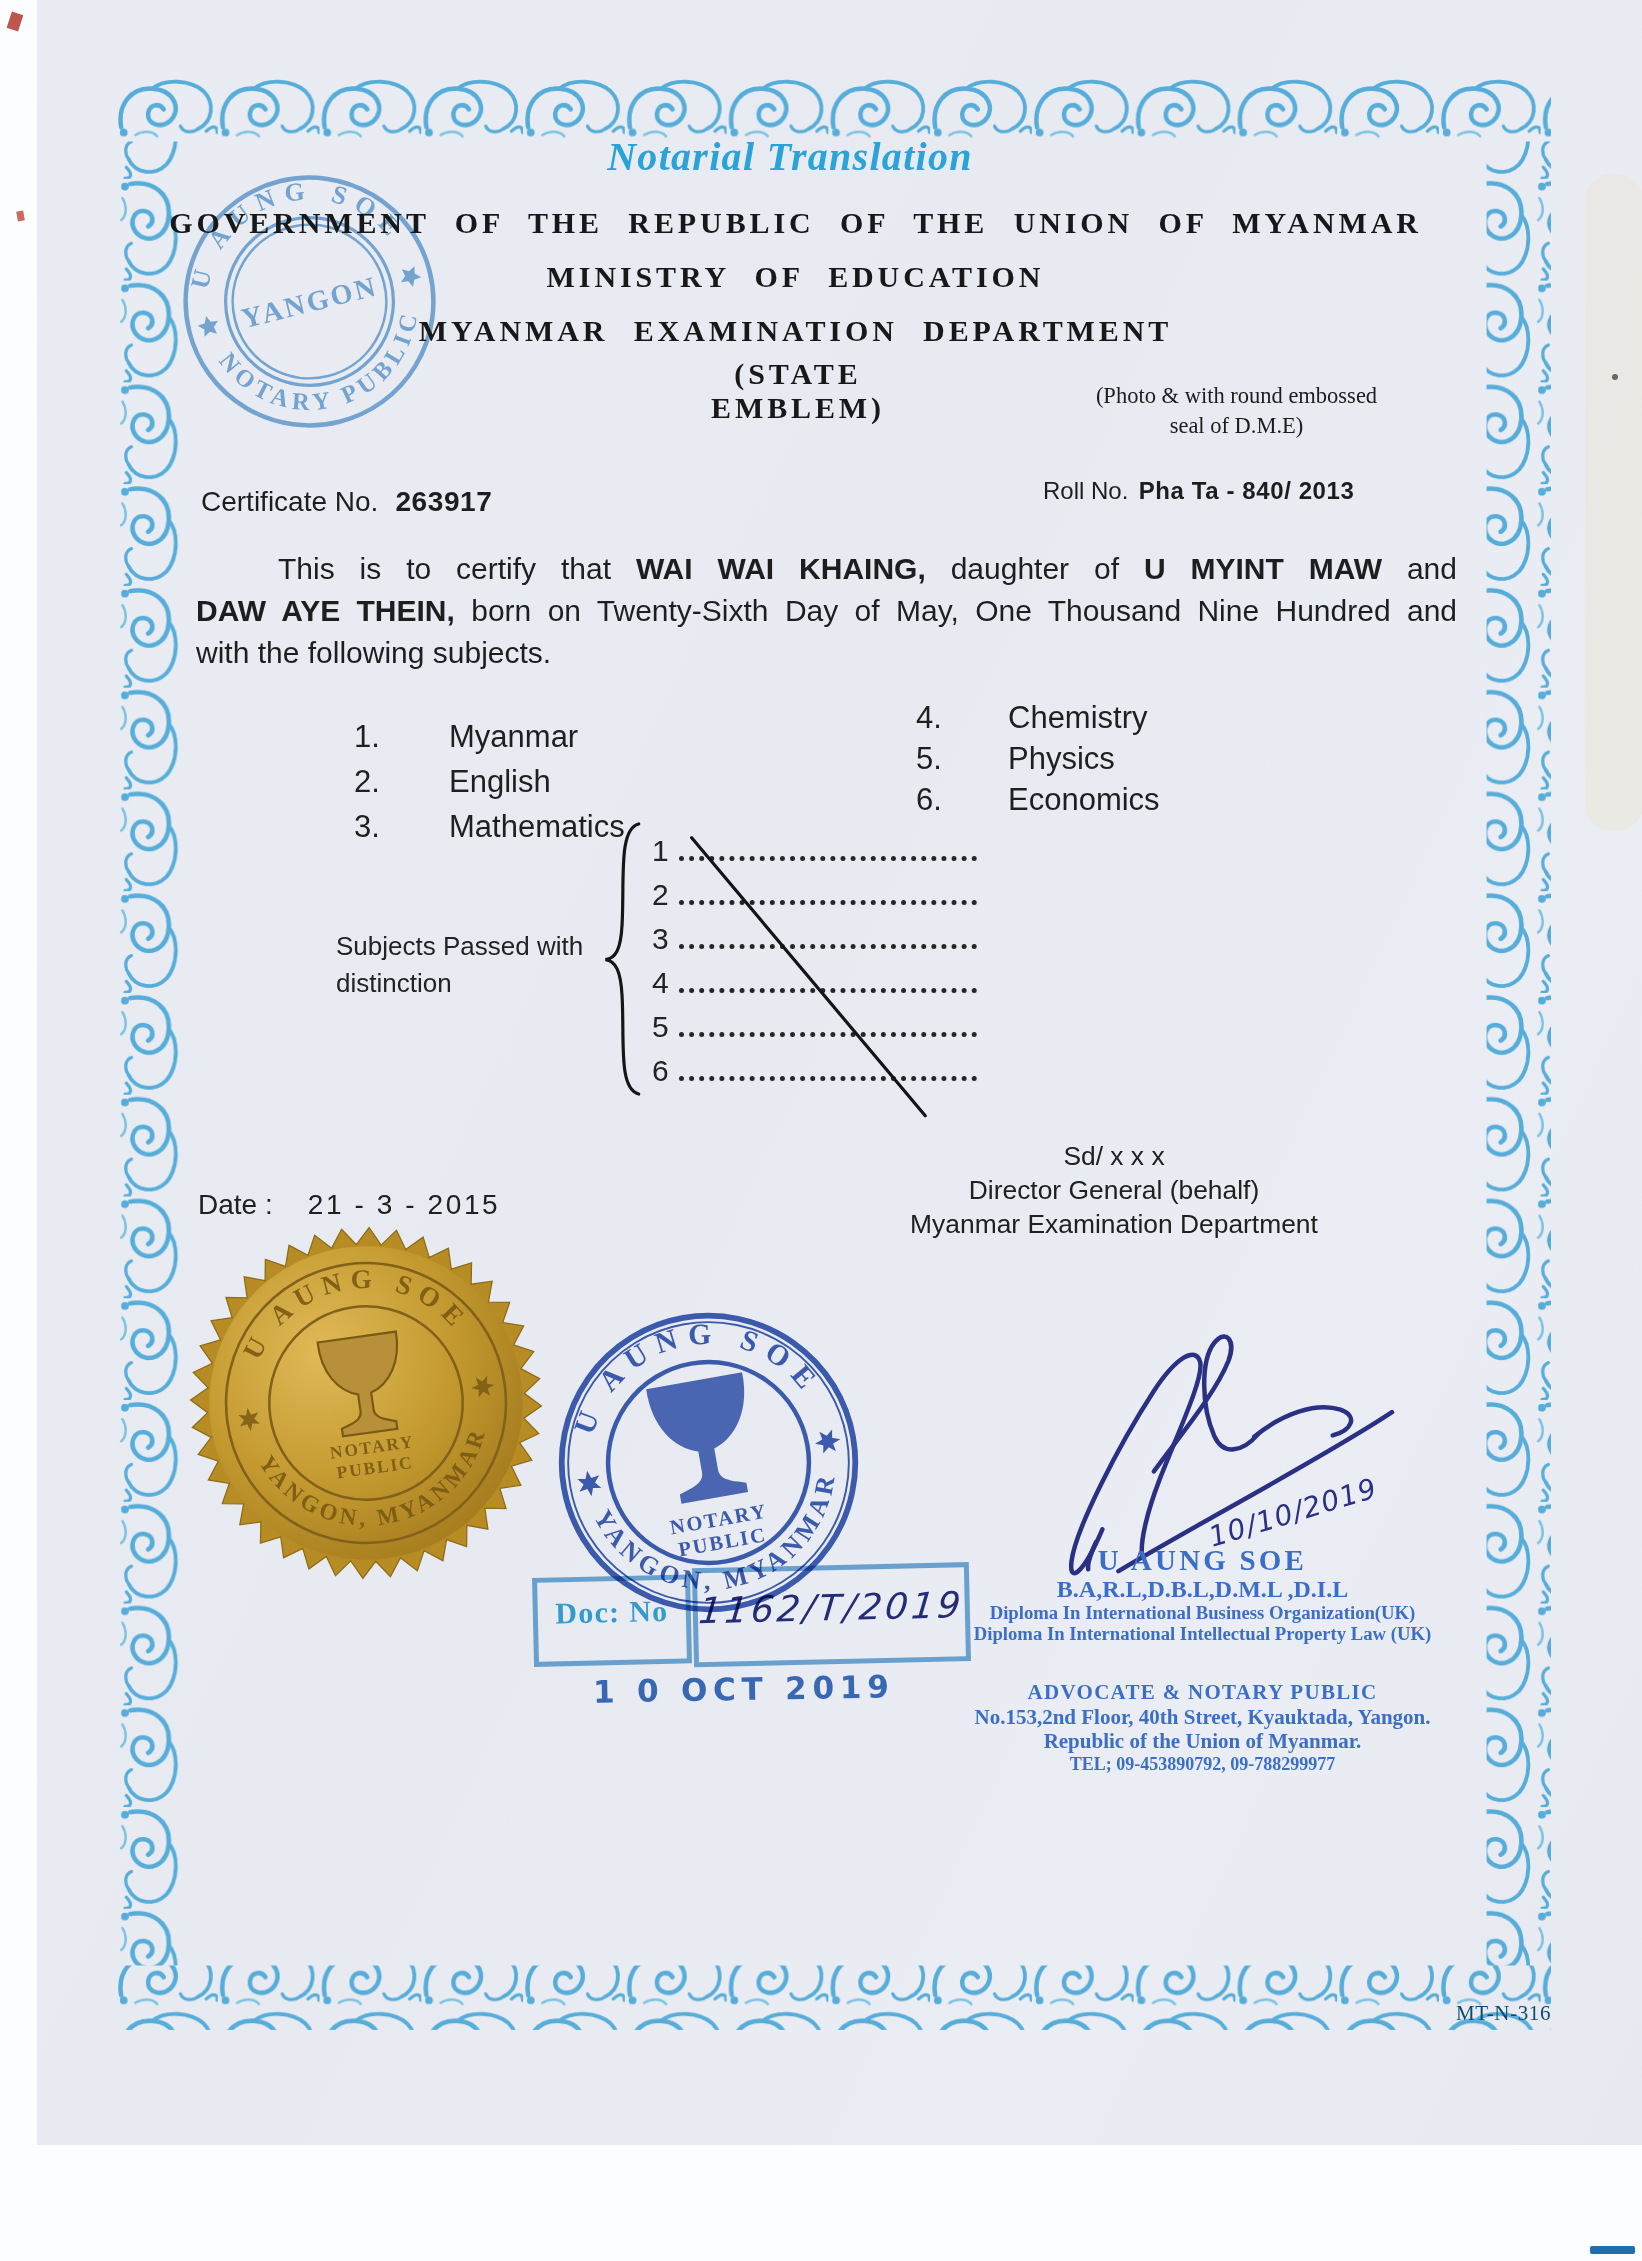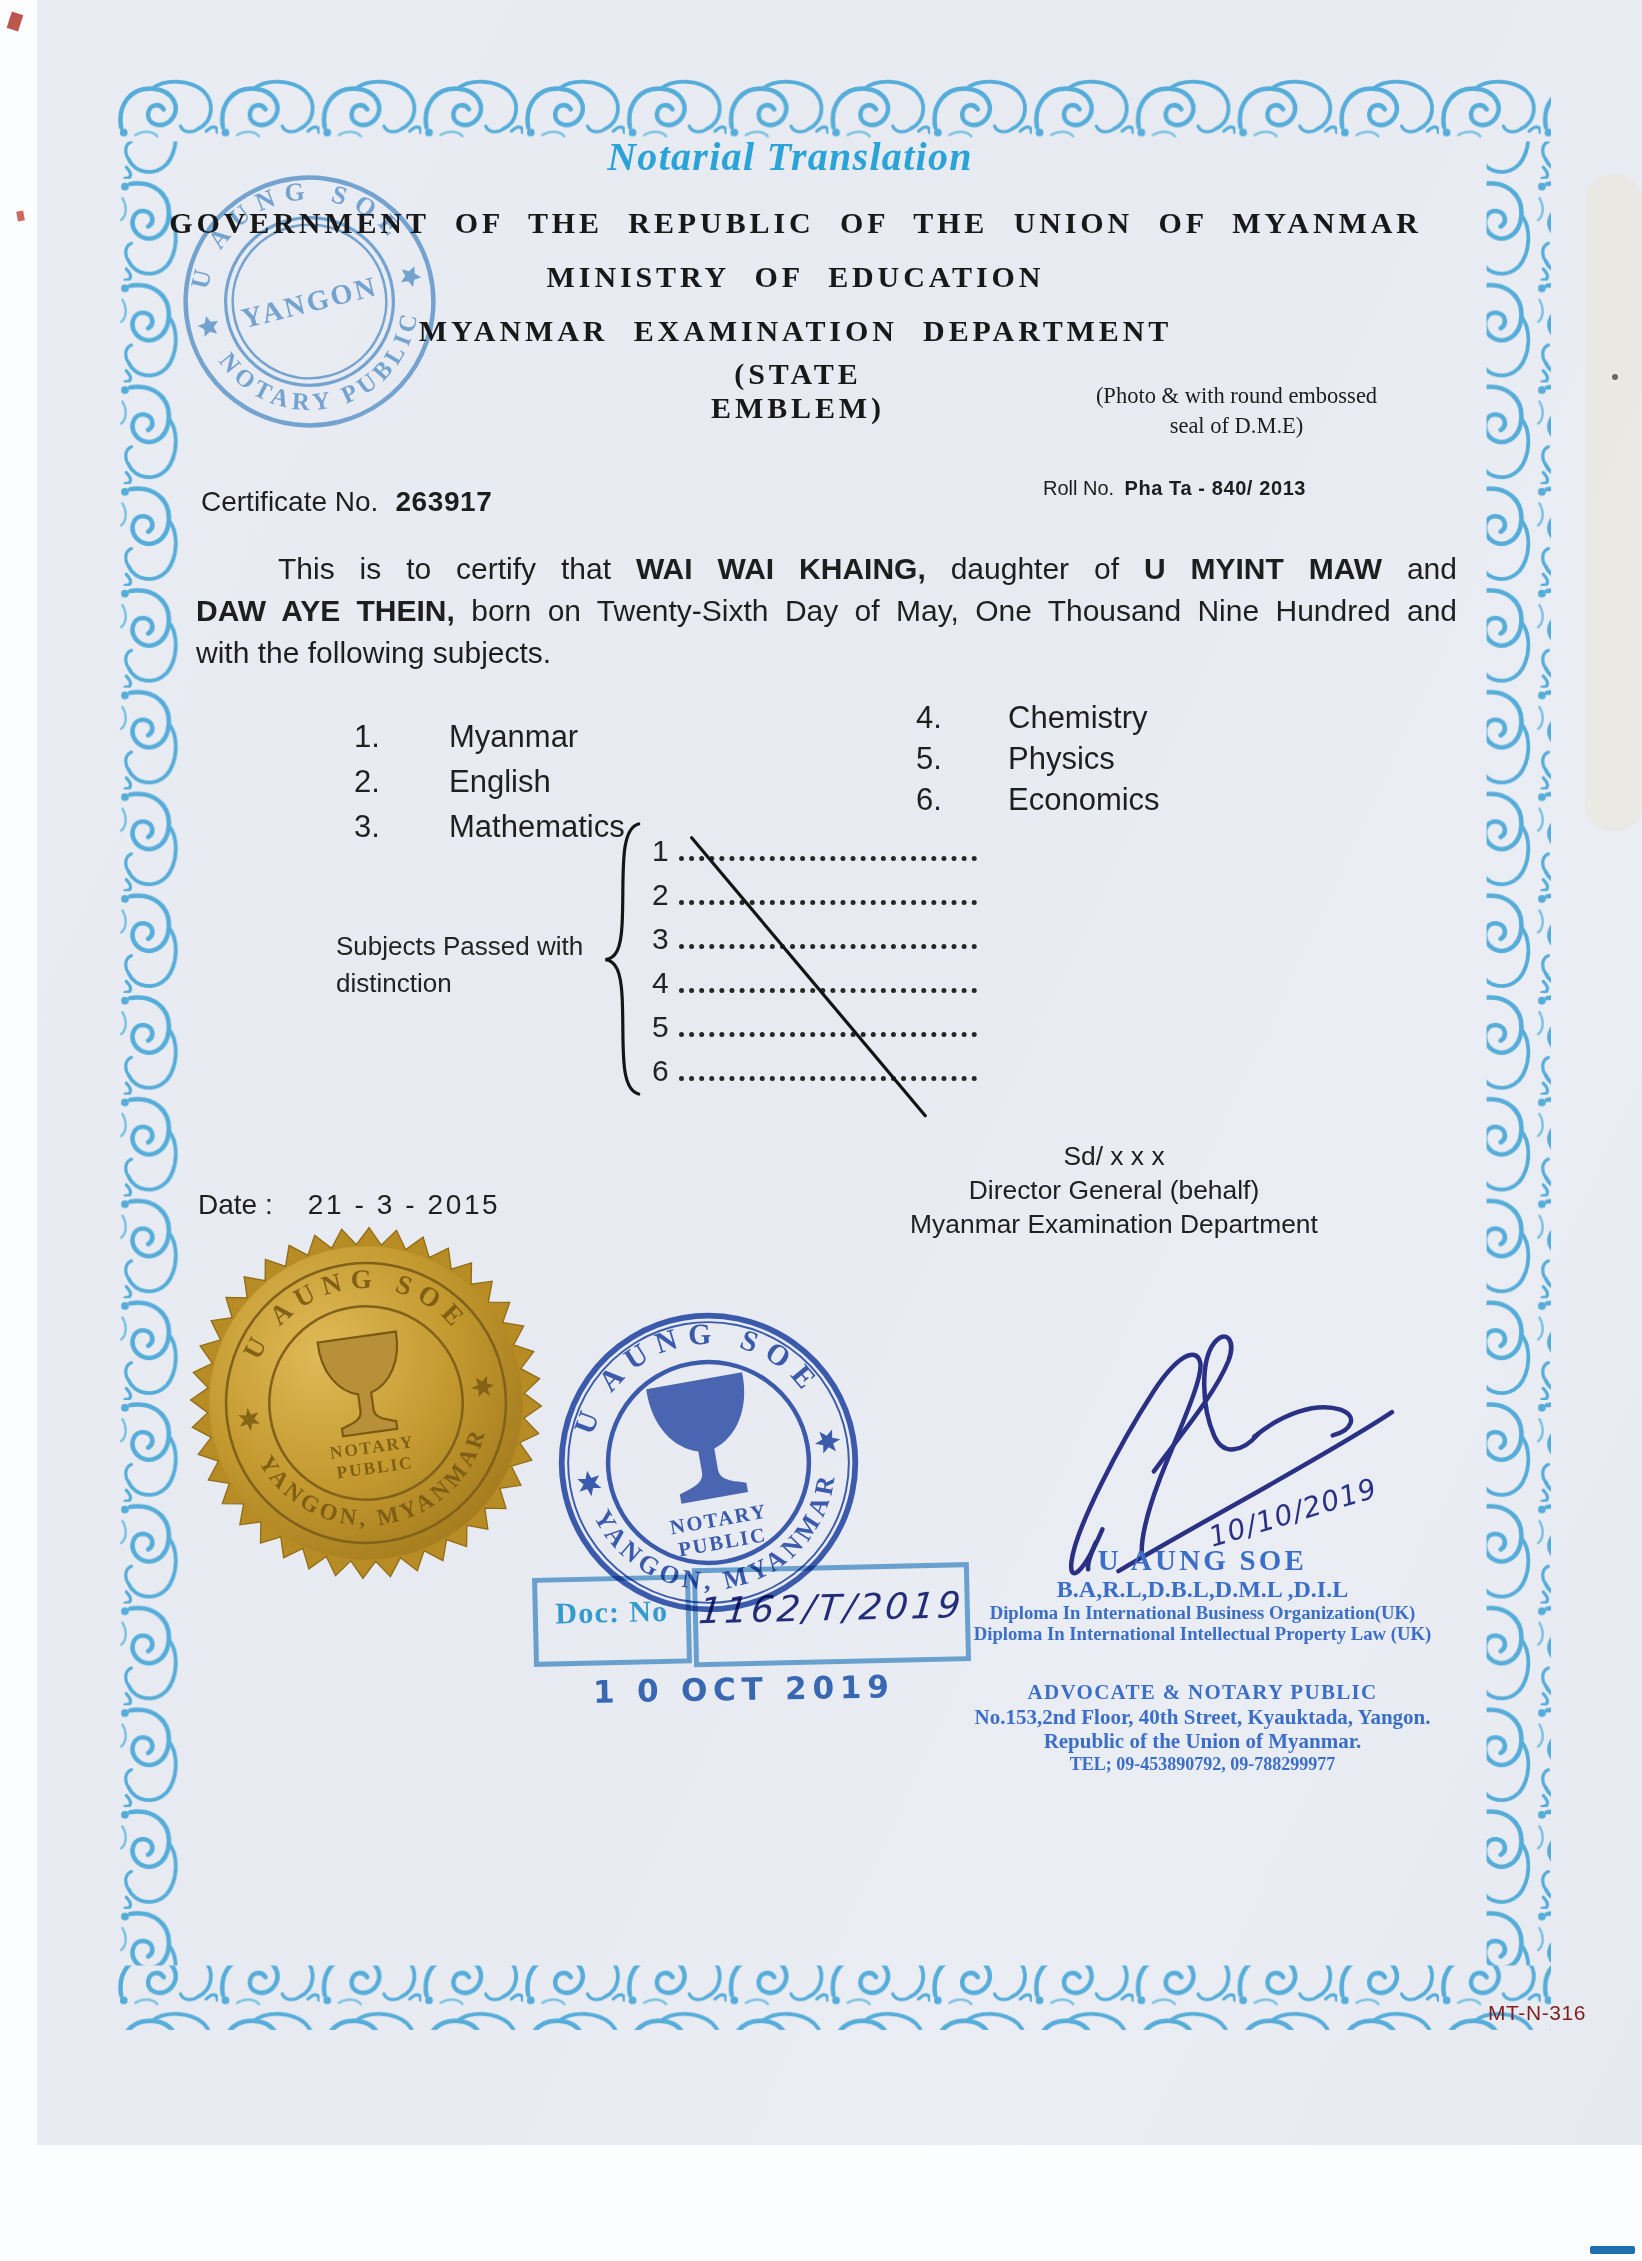--- a/index.html
+++ b/index.html
@@ -22,21 +22,21 @@
   .g1{top:206px;} .g2{top:260px;} .g3{top:314px;}
   .emblem{left:669px;top:357px;width:258px;text-align:center;font-family:"Liberation Serif",serif;
           font-weight:bold;font-size:30px;letter-spacing:3.9px;color:#181818;}
   .photo-note{left:1069px;top:381px;width:335px;font-family:"Liberation Serif",serif;font-size:22.5px;
               line-height:30px;color:#1c1c1c;text-align:center;}
   .title-wrap{left:258px;top:411px;width:1166px;text-align:center;}
   .title-wrap span{display:inline-block;font-family:"Liberation Serif",serif;font-weight:bold;font-size:37px;
         letter-spacing:3.9px;word-spacing:9px;color:#141414;border-bottom:5.2px solid #141414;padding:0 6.4px 7.7px;}
   .cert-row{left:201px;top:486px;font-size:28px;}
   .cert-row .v{font-weight:bold;margin-left:17px;letter-spacing:0.6px;}
-  .roll-row{left:1043px;top:477px;font-size:20px;}
+  .roll-row{left:1043px;top:477px;font-size:24px;}
   .roll-row .v{font-weight:bold;margin-left:10.3px;letter-spacing:0.6px;}
 
   .para{left:196px;top:548px;width:1261px;font-size:30px;line-height:42px;color:#1e1e1e;}
   .jline{text-align:justify;text-align-last:justify;}
   .l1{text-indent:82px;}
 
   .subcol{font-size:31px;color:#1f1f1f;}
   .subcol .row{display:flex;}
   .col-left{left:354px;top:714px;}
   .col-left .row{height:45px;align-items:center;}
@@ -72,21 +72,21 @@
 
   .notary-block{left:932px;top:1544px;width:541px;text-align:center;color:#3b6ec6;
                 font-family:"Liberation Serif",serif;}
   .n-name{font-size:29px;font-weight:bold;letter-spacing:3.2px;line-height:32px;}
   .n-deg{font-size:24px;font-weight:bold;line-height:26px;}
   .n-dip{font-size:18.7px;font-weight:bold;line-height:21px;}
   .n-role{font-size:21px;font-weight:bold;letter-spacing:1.3px;line-height:25px;margin-top:36px;}
   .n-addr{font-size:21px;font-weight:bold;line-height:24px;}
   .n-tel{font-size:18px;font-weight:bold;line-height:22.5px;}
 
-  .doc-code{left:1456px;top:2001px;font-family:Liberation Sans, sans-serif;font-size:21px;color:#7f1d1d;letter-spacing:0.6px;margin-left:32px;}
+  .doc-code{left:1456px;top:2001px;font-family:Liberation Serif, serif;font-size:21px;color:#0c4a6e;letter-spacing:0.6px;}
 </style>
 </head>
 <body>
 
 <div id="canvas">
 
   <div class="abs paper"></div>
   <div class="abs stain"></div>
   <div class="abs speck-red1"></div>
   <div class="abs speck-red2"></div>

